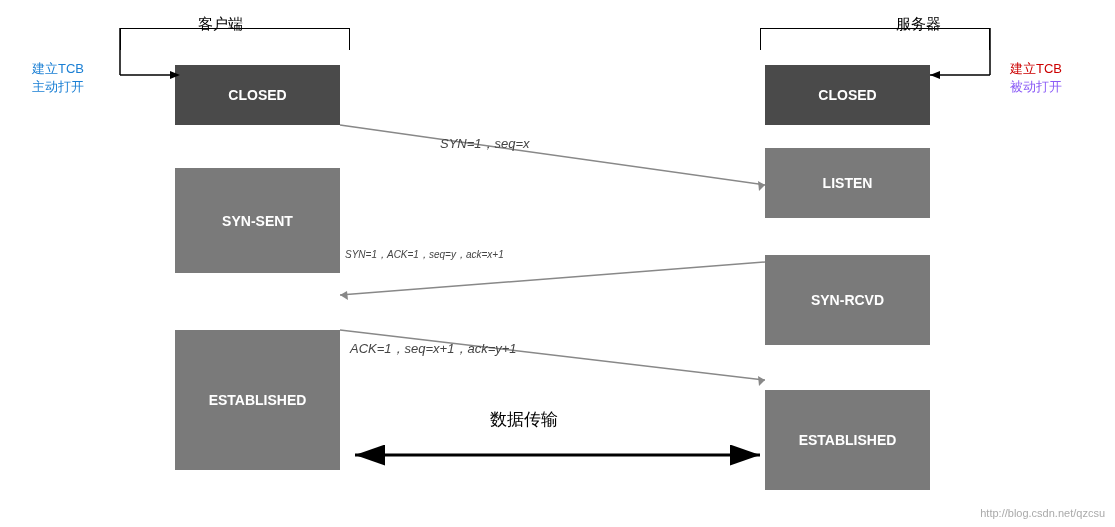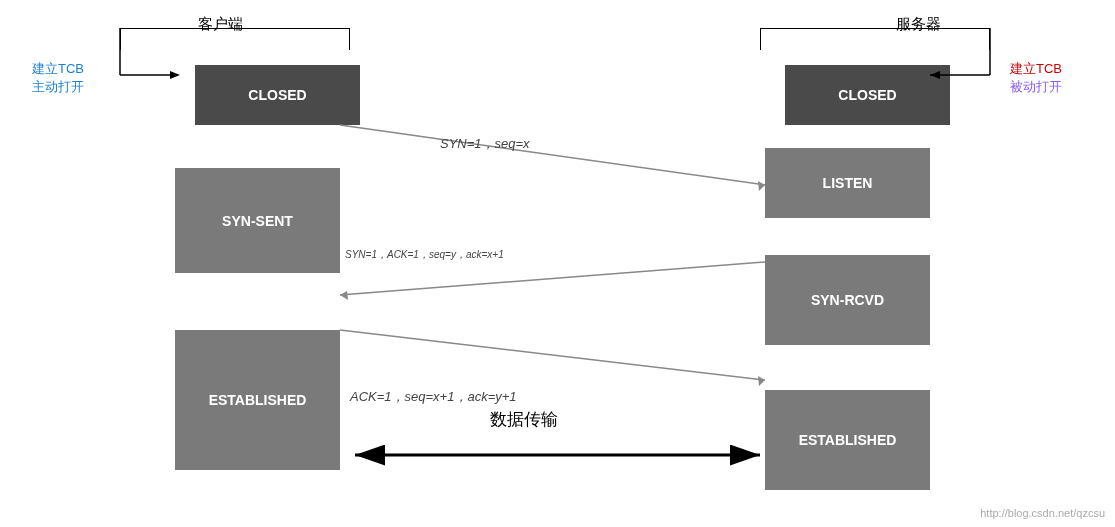--- a/index.html
+++ b/index.html
@@ -34,21 +34,20 @@
       color: #fff;
       display: flex;
       align-items: center;
       justify-content: center;
       font-size: 14px;
       font-weight: bold;
       border: none;
     }
     .state-box.dark {
       background: #4a4a4a;
-      margin-left: 20px;
     }
     
     #svg-overlay {
       position: absolute;
       top: 0; left: 0;
       width: 1115px;
       height: 527px;
       pointer-events: none;
     }
   </style>
@@ -125,19 +124,19 @@
         <polygon points="0 0, 10 3.5, 0 7" fill="#000"></polygon>
       </marker>
     </defs>
     <line x1="355" y1="455" x2="760" y2="455" stroke="#000" stroke-width="3" marker-start="url(#arrowhead-left)" marker-end="url(#arrowhead-right)"></line>
   </svg>
 
   <div style="position:absolute; top:135px; left:440px; font-size:13px; color:#444; font-style:italic;">SYN=1，seq=x</div>
 
   <div style="position:absolute; top:248px; left:345px; font-size:10px; color:#444; font-style:italic;">SYN=1，ACK=1，seq=y，ack=x+1</div>
 
-  <div style="position:absolute; top:340px; left:350px; font-size:13px; color:#444; font-style:italic;margin-top:48px;">ACK=1，seq=x+1，ack=y+1</div>
+  <div style="position:absolute; top:340px; left:350px; font-size:13px; color:#444; font-style:italic;">ACK=1，seq=x+1，ack=y+1</div>
 
   <div style="position:absolute; top:408px; left:490px; font-size:17px; color:#000; font-weight:normal;">数据传输</div>
 
   <div class="watermark">http://blog.csdn.net/qzcsu</div>
 
 </div>
 
 </body></html>

